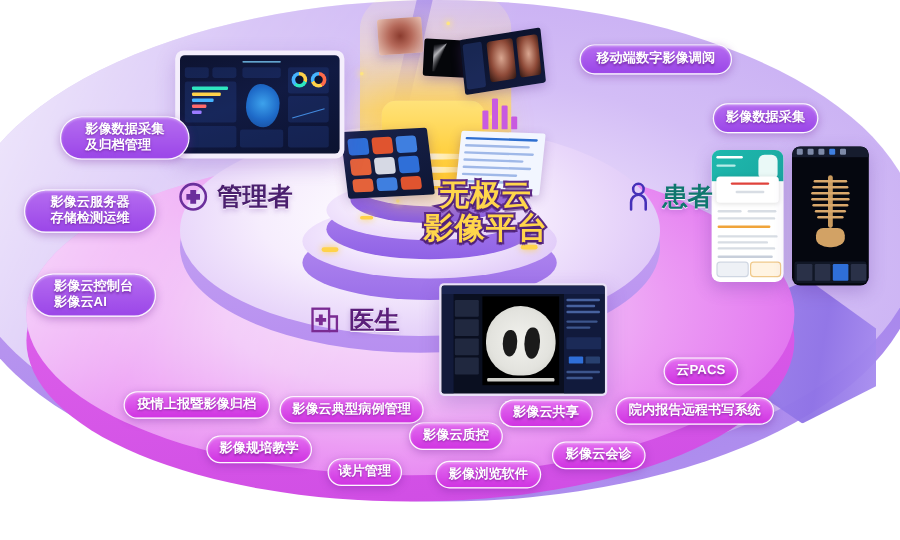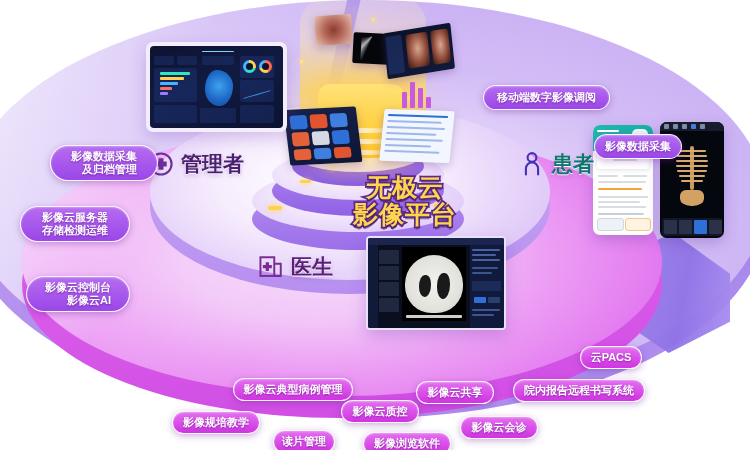--- a/index.html
+++ b/index.html
@@ -180,44 +180,43 @@
   .card-chart{left:398px;top:74px;width:40px;height:34px;background:transparent;box-shadow:none;}
   .cbar{position:absolute;bottom:0;width:5px;border-radius:1px;background:#c85ae0;}
 
   
   .title{
     position:absolute;left:330px;top:150px;width:150px;text-align:center;
     font-size:25px;font-weight:bold;line-height:1.08;letter-spacing:1px;
     color:#ffd64b;
     -webkit-text-stroke:3.4px #5c2a86;paint-order:stroke fill;
     text-shadow:0 3px 0 rgba(70,25,105,.55);
-    margin-top:24px;
   }
   .title span{display:block;}
 
   
   .role{position:absolute;display:flex;align-items:center;gap:7px;}
   .role-txt{font-size:21px;font-weight:bold;color:#4a1f6e;
     text-shadow:0 1px 0 rgba(255,255,255,.9),0 2px 4px rgba(120,70,170,.35);}
   .role-ico{width:26px;height:26px;flex:0 0 auto;}
   .role-admin{left:148px;top:150px;}
   .role-patient{left:519px;top:150px;}
   .role-doctor{left:258px;top:253px;}
   .role-patient .role-txt{color:#0f766e;}
   .role-doctor .role-txt{color:#5b1f7a;}
 
   
   .pill{
-    position:absolute;display:flex;align-items:center;justify-content:center;text-align:right;
+    position:absolute;display:flex;align-items:center;justify-content:center;text-align:left;
     color:#ffffff;font-weight:bold;line-height:1.15;
     border:1.6px solid rgba(255,255,255,.95);
     border-radius:40px;
     box-shadow:0 2px 7px rgba(110,30,150,.35), inset 0 1px 2px rgba(255,255,255,.35);
     text-shadow:0 1px 2px rgba(80,10,110,.55);
-    padding:3px 9px;box-sizing:border-box;white-space:nowrap;margin-top:48px;
+    padding:3px 9px;box-sizing:border-box;white-space:nowrap;
   }
   .pill.two{white-space:normal;}
   .p-violet{background:linear-gradient(180deg,#b56cf0 0%,#9b46e8 100%);}
   .p-magenta{background:linear-gradient(180deg,#e36ef0 0%,#d033e2 100%);}
 </style>
 </head>
 <body>
 
 <div id="stage">
 
@@ -450,32 +449,33 @@
       <div>影像云控制台</div>
       <div>影像云AI</div>
     </div>
   </div>
 
   <div class="pill p-violet" style="left:483px;top:37px;width:127px;height:25px;font-size:11px;">移动端数字影像调阅</div>
 
   <div class="pill p-violet" style="left:594px;top:86px;width:88px;height:25px;font-size:11px;">影像数据采集</div>
 
 
+  <div class="pill p-magenta" style="left:103px;top:326px;width:122px;height:23px;font-size:11px;">疫情上报暨影像归档</div>
 
   <div class="pill p-magenta" style="left:233px;top:330px;width:120px;height:23px;font-size:11px;">影像云典型病例管理</div>
 
   <div class="pill p-magenta" style="left:172px;top:363px;width:88px;height:23px;font-size:11px;">影像规培教学</div>
 
   <div class="pill p-magenta" style="left:341px;top:352px;width:78px;height:23px;font-size:11px;">影像云质控</div>
 
   <div class="pill p-magenta" style="left:273px;top:382px;width:62px;height:23px;font-size:11px;">读片管理</div>
 
   <div class="pill p-magenta" style="left:363px;top:384px;width:88px;height:23px;font-size:11px;">影像浏览软件</div>
 
   <div class="pill p-magenta" style="left:416px;top:333px;width:78px;height:23px;font-size:11px;">影像云共享</div>
 
   <div class="pill p-magenta" style="left:460px;top:368px;width:78px;height:23px;font-size:11px;">影像云会诊</div>
 
-  <div class="pill p-magenta" style="left:580px;top:298px;width:62px;height:23px;font-size:11px;">云PACS</div>
+  <div class="pill p-magenta" style="left:553px;top:298px;width:62px;height:23px;font-size:11px;">云PACS</div>
 
   <div class="pill p-magenta" style="left:513px;top:331px;width:132px;height:23px;font-size:11px;">院内报告远程书写系统</div>
 
 </div>
 
 </body></html>

